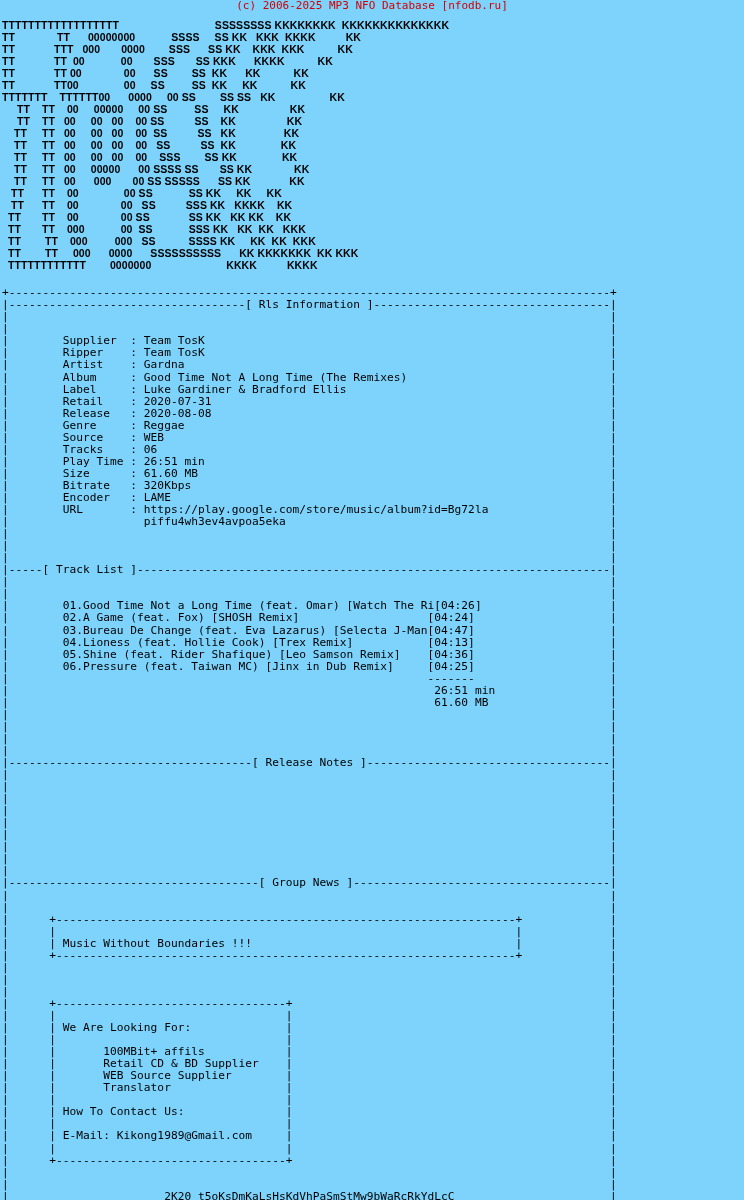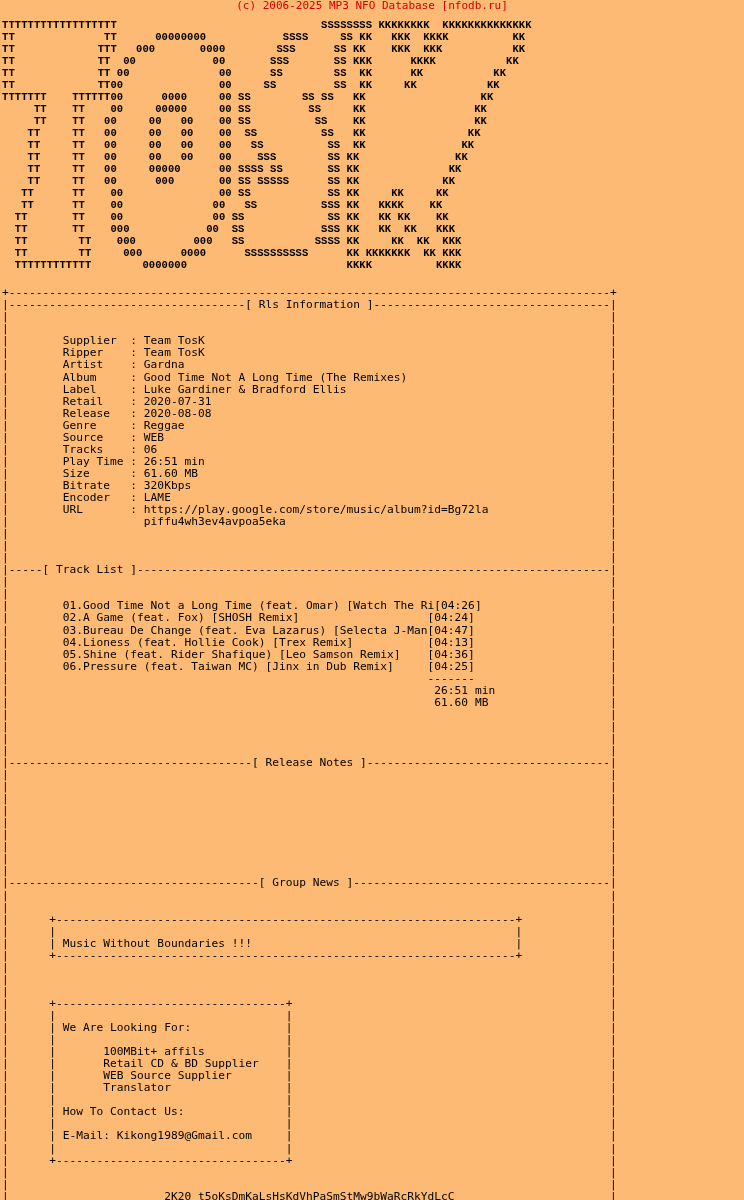--- a/index.html
+++ b/index.html
@@ -11,42 +11,42 @@
   body {
     width: 744px;
     height: 1200px;
     overflow: hidden;
     font-family: "DejaVu Sans Mono", "Liberation Mono", monospace;
   }
   .page {
     position: relative;
     width: 744px;
     height: 1200px;
-    background: #fdba74;
+    background: #7dd3fc;
   }
   .copyright {
     position: absolute;
     top: 0px;
     left: 0px;
     width: 744px;
     text-align: center;
     color: #d00000;
     font-family: "DejaVu Sans Mono", "Liberation Mono", monospace;
     font-size: 11px;
     line-height: 12px;
     letter-spacing: 0px;
     white-space: pre;
     z-index: 5;
   }
   .ascii-art {
     position: absolute;
     top: 8px;
     left: 2px;
     color: #000000;
-    font-family: Liberation Mono, monospace;
+    font-family: Liberation Sans, sans-serif;
     font-size: 10.5px;
     line-height: 12.05px;
     letter-spacing: 0.08px;
     white-space: pre;
     font-weight: bold;
     z-index: 1;
   }
   .nfo-body {
     position: absolute;
     top: 276px;

